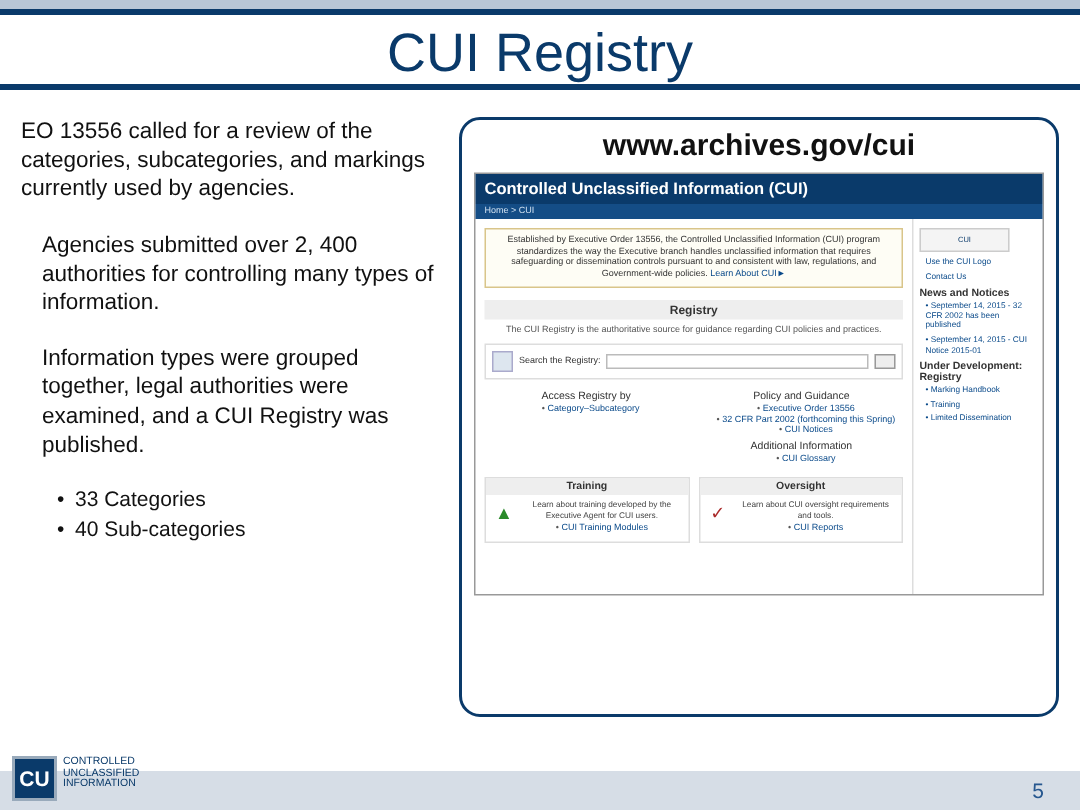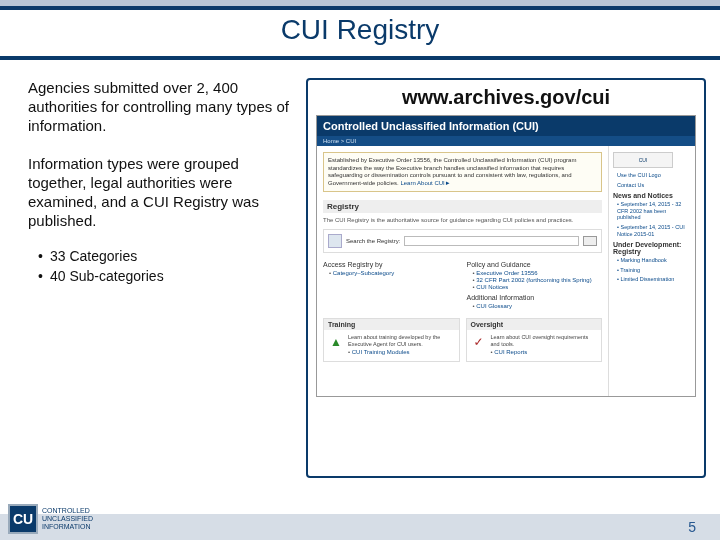--- a/index.html
+++ b/index.html
@@ -26,21 +26,21 @@
     background: #b8c6d6;
   }
   .title-bar::after {
     content: "";
     position: absolute;
     top: 6px; left: 0; right: 0;
     height: 4px;
     background: #0a3a6a;
   }
   .title-text {
-    font-size: 28px;
+    font-size: 36px;
     color: #0a3a6a;
     font-weight: normal;
     padding-top: 14px;
     position: relative;
     z-index: 2;
   }
   .title-underline {
     height: 4px;
     background: #0a3a6a;
     margin-top: 2px;
@@ -61,21 +61,21 @@
   .bullets {
     margin-left: 24px;
     margin-top: 6px;
     font-size: 14px;
   }
   .bullets .b-row { margin-bottom: 2px; }
   .bullets .dot { display: inline-block; width: 12px; }
   .right-col {
     flex: 1;
     border: 2px solid #0a3a6a;
-    border-radius: 4px;
+    border-radius: 14px;
     padding: 6px 8px 10px 8px;
     min-height: 400px;
     background: #fff;
   }
   .site-url {
     text-align: center;
     font-size: 20px;
     font-weight: bold;
     color: #111;
     margin-bottom: 6px;
@@ -100,20 +100,21 @@
     padding: 2px 6px;
   }
   .ss-body {
     display: flex;
     min-height: 250px;
   }
   .ss-main {
     flex: 1;
     padding: 6px;
     border-right: 1px solid #ddd;
+    text-align: center;
   }
   .ss-side {
     width: 86px;
     padding: 6px 4px;
     font-size: 6px;
     color: #0a4a8a;
   }
   .ss-intro {
     border: 1px solid #d9c58a;
     background: #fefdf5;
@@ -250,21 +251,21 @@
   }
   .page-num {
     color: #26578f;
     font-size: 14px;
   }
   .footer-logo {
     position: absolute;
     left: 8px;
     bottom: 6px;
     display: flex;
-    align-items: center;
+    align-items: flex-start;
     gap: 4px;
     z-index: 3;
   }
   .footer-logo .sq {
     width: 30px; height: 30px;
     background: #0a3a6a;
     border: 2px solid #9ab;
     color: #fff;
     font-size: 14px;
     font-weight: bold;
@@ -281,20 +282,21 @@
 </head>
 <body>
 
 <div class="title-bar">
   <div class="title-text">CUI Registry</div>
 </div>
 <div class="title-underline"></div>
 
 <div class="content">
   <div class="left-col">
+    <div class="para">EO 13556 called for a review of the categories, subcategories, and markings currently used by agencies.</div>
     <div class="para indent">Agencies submitted over 2, 400 authorities for controlling many types of information.</div>
     <div class="para indent">Information types were grouped together, legal authorities were examined, and a CUI Registry was published.</div>
     <div class="bullets">
       <div class="b-row"><span class="dot">•</span><span>33 Categories</span></div>
       <div class="b-row"><span class="dot">•</span><span>40 Sub-categories</span></div>
     </div>
   </div>
 
   <div class="right-col">
     <div class="site-url">www.archives.gov/cui</div>

